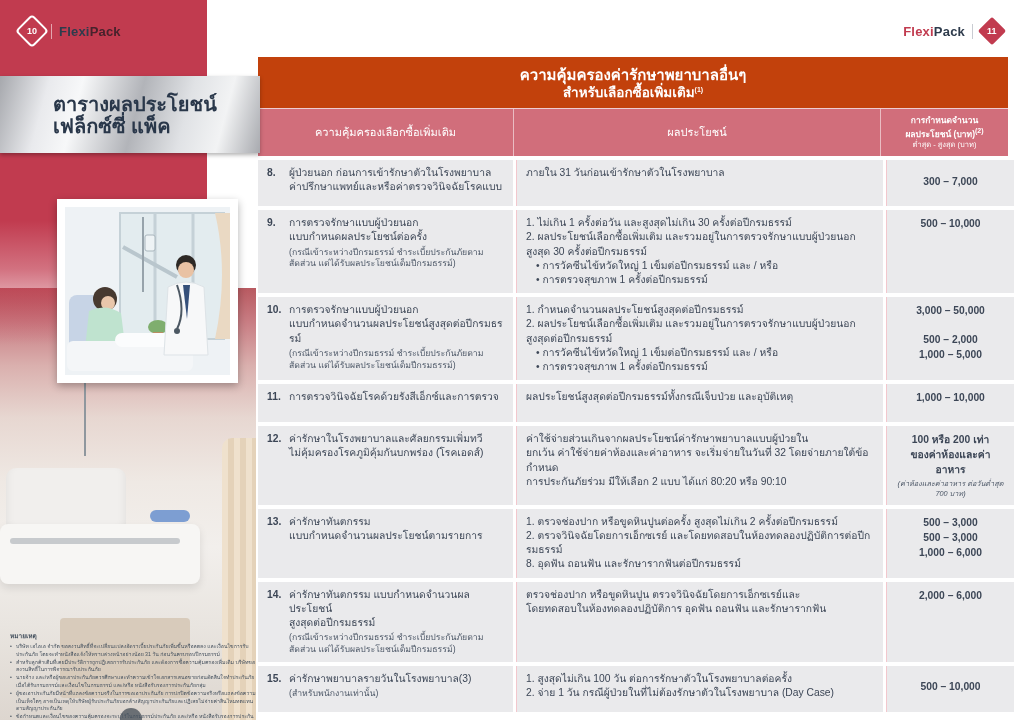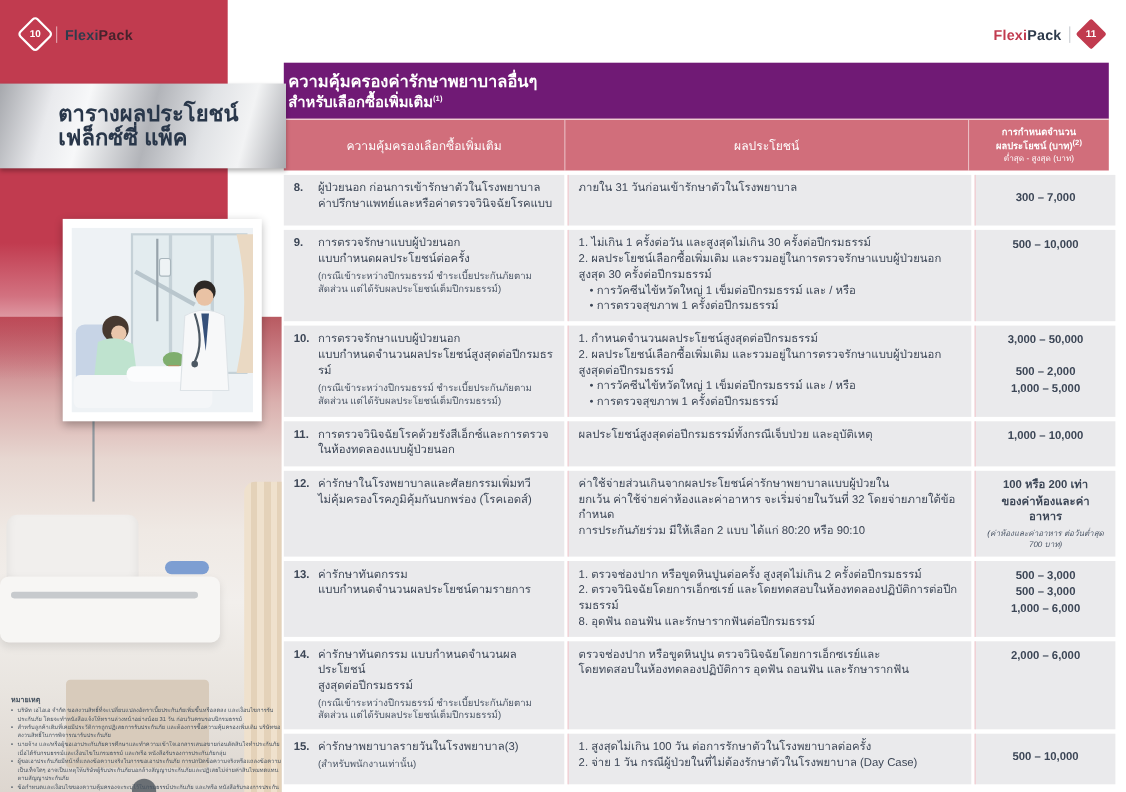--- a/index.html
+++ b/index.html
@@ -45,21 +45,21 @@
   .photo-frame{position:absolute;left:57px;top:199px;width:181px;height:184px;background:#fff;
     padding:8px;box-sizing:border-box;box-shadow:0 3px 8px rgba(0,0,0,.30);z-index:4;}
   .photo-frame svg{display:block;width:100%;height:100%;}
   .left-notes{position:absolute;left:10px;top:631px;width:248px;color:#46525f;z-index:5;}
   .left-notes .nh{font-size:6.5px;font-weight:bold;margin-bottom:2px;}
   .left-notes ul{margin:0;padding:0;list-style:none;}
   .left-notes li{font-size:5.2px;line-height:1.5;padding-left:6px;position:relative;}
   .left-notes li::before{content:"•";position:absolute;left:0;top:0;}
   
   .benefits-table{position:absolute;left:258px;top:57px;width:750px;}
-  .t-header{background:#701a75;color:#fff;text-align:left;padding:8px 4px 7px;}
+  .t-header{background:#c2410c;color:#fff;text-align:center;padding:8px 4px 7px;}
   .t-header .h1{font-size:15px;font-weight:bold;line-height:1.3;}
   .t-header .h2{font-size:13.5px;font-weight:bold;line-height:1.2;}
   .t-header sup,.t-cols sup{font-size:7px;}
   .t-cols{display:grid;grid-template-columns:255px 367px 128px;background:#d16e7b;color:#fff;
     border-top:1px solid rgba(255,255,255,.65);}
   .t-cols .col{display:flex;flex-direction:column;align-items:center;justify-content:center;
     padding:6px 6px;font-size:11px;min-height:36px;box-sizing:border-box;text-align:center;}
   .t-cols .col + .col{border-left:1px solid rgba(255,255,255,.55);}
   .t-cols .c3l{font-size:8.5px;line-height:1.35;font-weight:bold;}
   .t-cols .c3s{font-size:7.5px;line-height:1.3;}
@@ -223,21 +223,20 @@
           <div class="spacer"></div>
           <div class="amt">500 – 2,000</div>
           <div class="amt">1,000 – 5,000</div>
         </div>
       </div>
       <div class="t-row" style="min-height: 38px;">
         <div class="cell c1">
           <div class="num">11.</div>
           <div class="tl">
             <div>การตรวจวินิจฉัยโรคด้วยรังสีเอ็กซ์และการตรวจ</div>
-            <div>ในห้องทดลองแบบผู้ป่วยนอก</div>
           </div>
         </div>
         <div class="cell c2">
           <div>ผลประโยชน์สูงสุดต่อปีกรมธรรม์ทั้งกรณีเจ็บป่วย และอุบัติเหตุ</div>
         </div>
         <div class="cell c3">
           <div class="amt">1,000 – 10,000</div>
         </div>
       </div>
       <div class="t-row" style="min-height: 60px;">

